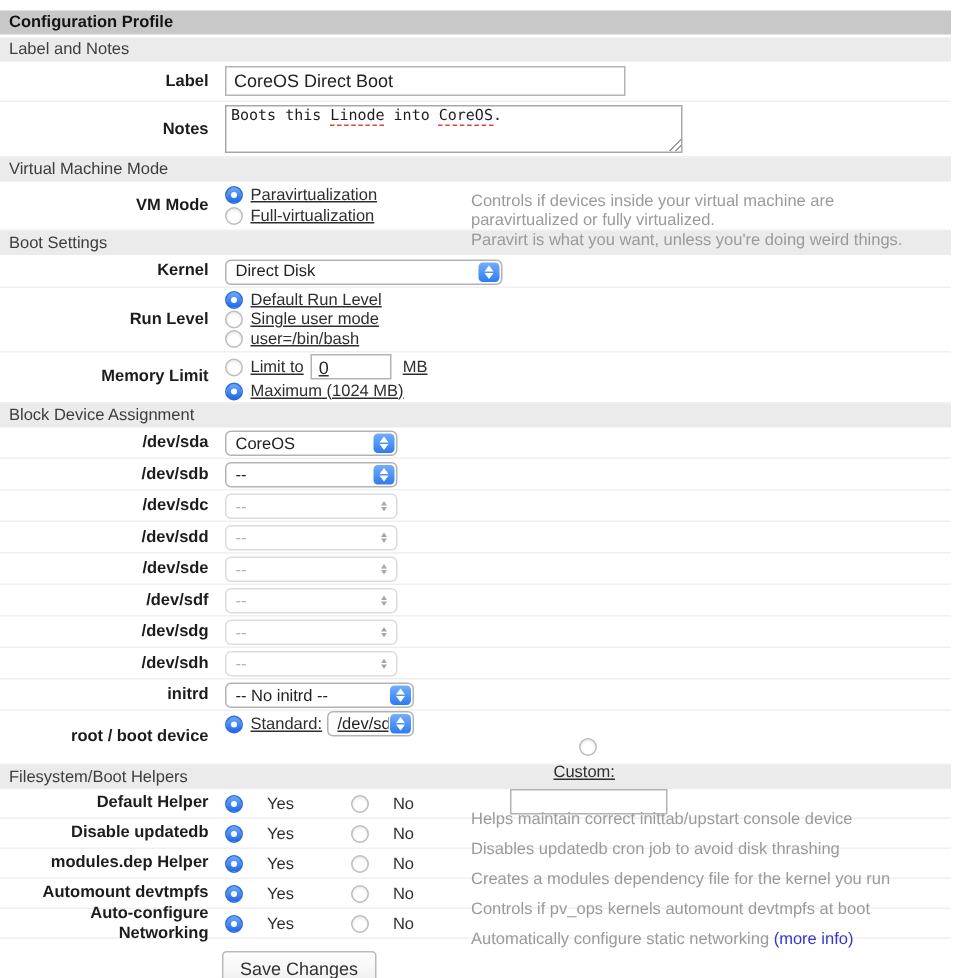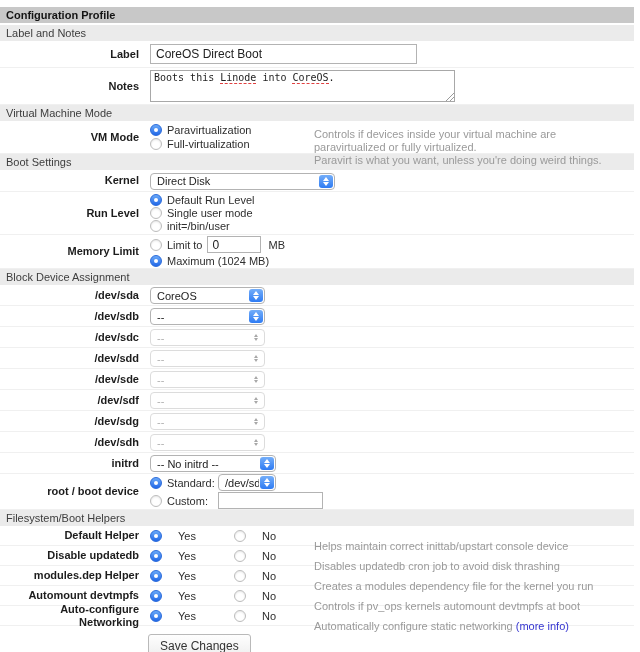--- a/index.html
+++ b/index.html
@@ -85,21 +85,21 @@
   .sel-kernel { width:185px; }
   .sel-dev    { width:115px; }
   .sel-initrd { width:126px; }
   .sel-root   { width:58px; }
 
   .radio { width:12px; height:12px; border-radius:50%; display:inline-block; flex:none; }
   .radio.off { background:#fff; border:1px solid #bcbcbc; box-shadow:inset 0 1px 2px rgba(0,0,0,.10); }
   .radio.on  { background:linear-gradient(#6aa9f8,#2268e8); border:1px solid #2b6bdb; position:relative; }
   .radio.on::after { content:""; position:absolute; left:3px; top:3px; width:4px; height:4px; border-radius:50%; background:#fff; }
 
-  .opt-line { display:flex; align-items:center; gap:5px; height:14px; font-size:11px; color:#2e2e2e; }
+  .opt-line { display:flex; align-items:center; gap:5px; height:14px; font-size:11px; color:#2e2e2e;text-decoration:underline; }
   .opt-line.slim { height:13px; }
   .rb-label { width:46px; font-size:11px; color:#2e2e2e; }
   .mem-extra { margin-left:2px; }
 
   .yn { display:flex; align-items:center; gap:16px; font-size:11px; color:#2e2e2e; }
   .yn .sep { width:6px; }
 
   .more-info { color:#3535d0; cursor:pointer; }
 
   .save-row { padding:8px 0 0 148px; }
@@ -176,21 +176,21 @@
       <div class="opt-line slim">
         <span class="radio on"></span>
         <span>Default Run Level</span>
       </div>
       <div class="opt-line slim">
         <span class="radio off"></span>
         <span>Single user mode</span>
       </div>
       <div class="opt-line slim">
         <span class="radio off"></span>
-        <span>init=/bin/user</span>
+        <span>user=/bin/bash</span>
       </div>
     </div>
   </div>
 
   <div class="row row-memory">
     <div class="lcol">Memory Limit</div>
     <div class="ccol">
       <div class="opt-line" style="height:18px;">
         <span class="radio off"></span>
         <span>Limit to</span>
@@ -330,21 +330,21 @@
         <span class="radio on"></span>
         <span class="rb-label">Standard:</span>
         <div class="sel sel-root">
           <span class="txt">/dev/sda</span>
           <span class="spin">
               <span class="tri-up"></span>
               <span class="tri-dn"></span>
             </span>
         </div>
       </div>
-      <div class="opt-line" style="height:18px;">
+      <div class="opt-line" style="height:18px;flex-direction:column;">
         <span class="radio off"></span>
         <span class="rb-label">Custom:</span>
         <input class="text-input custom-input" type="text" value="" style="">
       </div>
     </div>
   </div>
 
   <div class="secbar">Filesystem/Boot Helpers</div>
 
   <div class="row row-helper">

